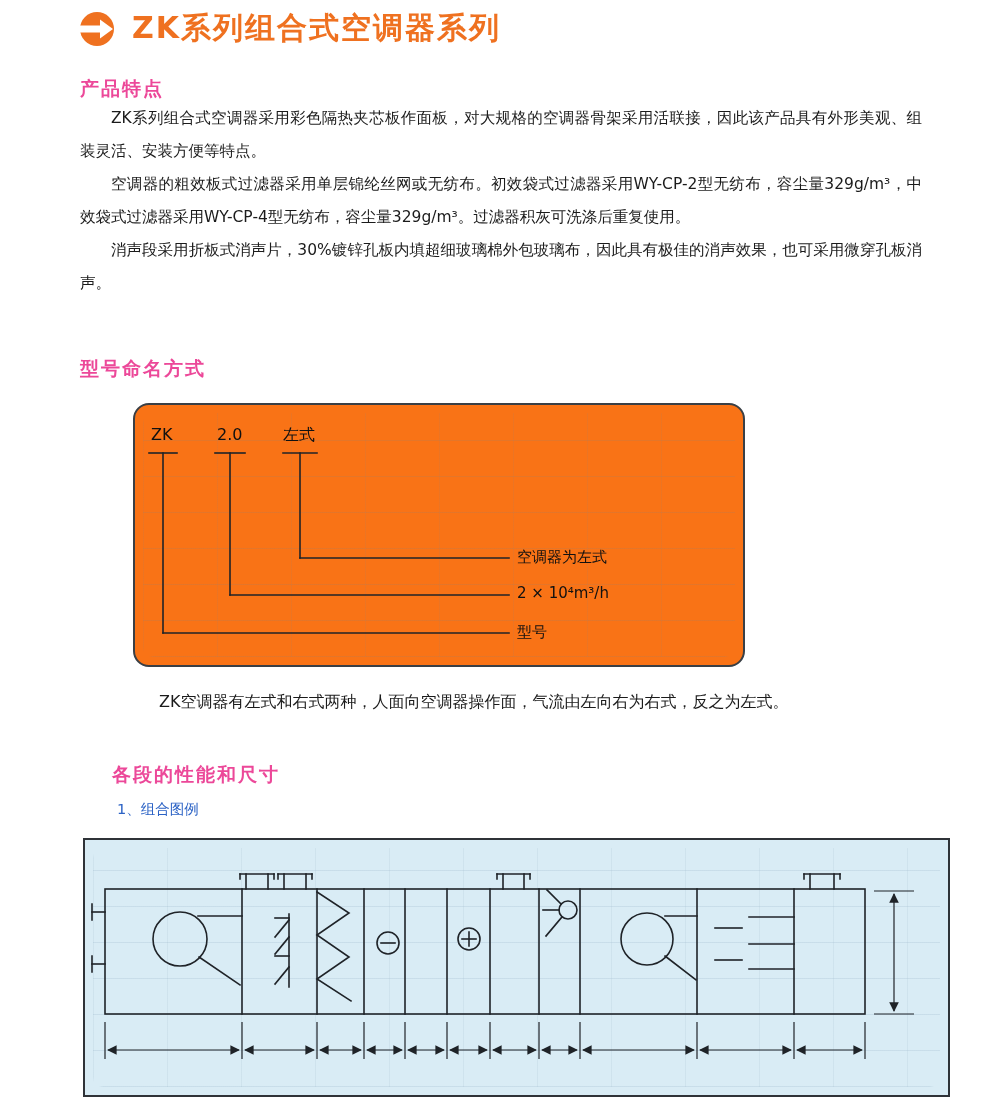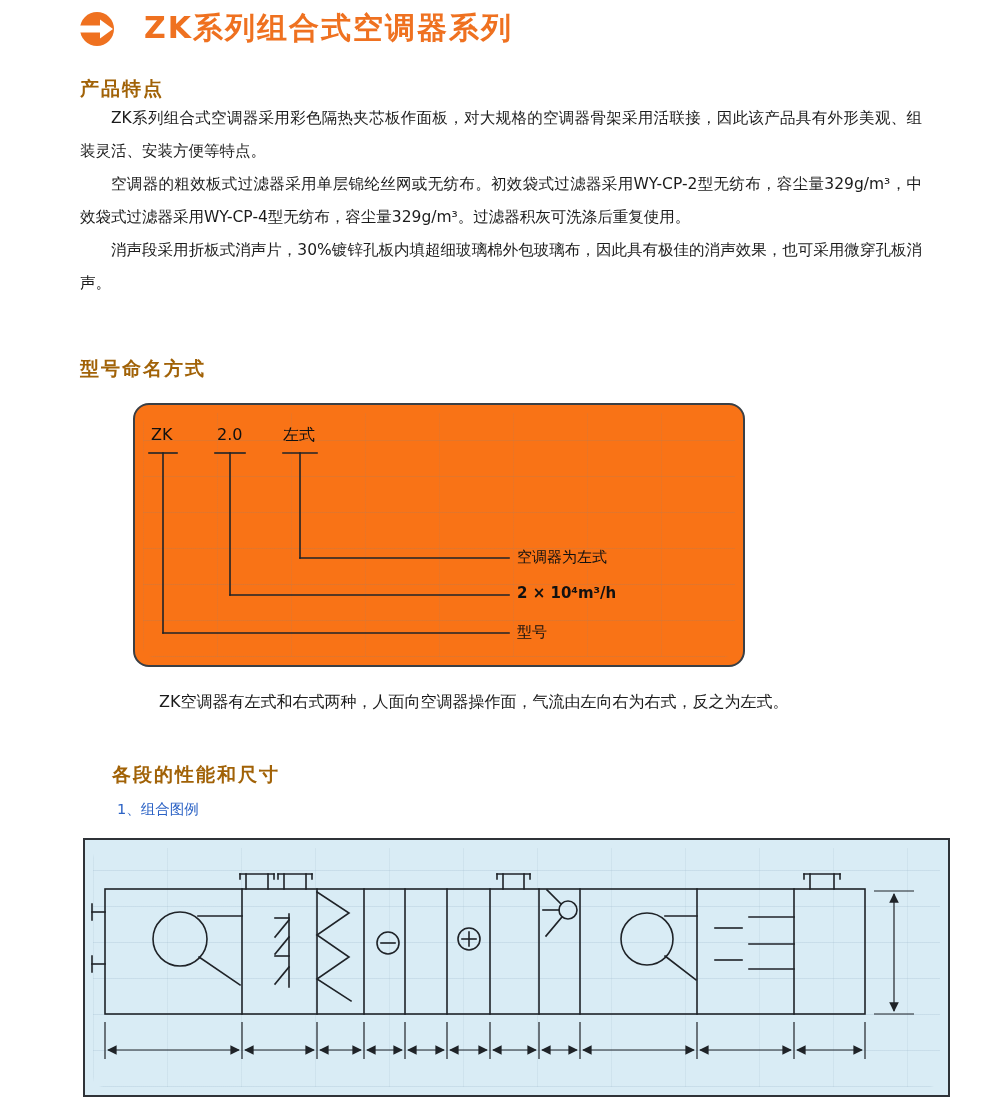--- a/index.html
+++ b/index.html
@@ -2,25 +2,25 @@
 <html><head>
 <meta charset="utf-8">
 <style>
   html,body{margin:0;padding:0;}
   body{
     width:994px;height:1103px;position:relative;background:#ffffff;
     font-family:"DejaVu Sans","Liberation Sans",sans-serif;color:#1e1e1e;
     overflow:hidden;
   }
   
-  .title-row{position:absolute;left:78px;top:8px;display:flex;align-items:center;gap:28px;}
+  .title-row{position:absolute;left:78px;top:8px;display:flex;align-items:center;gap:16px;}
   .title-icon{width:38px;height:38px;flex:0 0 auto;}
   .title-text{font-size:30px;font-weight:bold;color:#ef7120;letter-spacing:2px;}
   
-  .sec-heading{font-size:19px;font-weight:bold;color:#a16207;letter-spacing:2px;margin:0;}
+  .sec-heading{font-size:19px;font-weight:bold;color:#ec4899;letter-spacing:2px;margin:0;}
   
   .features{position:absolute;left:80px;top:76px;width:842px;}
   .para{font-size:15.5px;line-height:33px;text-align:justify;text-indent:2em;margin:0;color:#1b1b1b;}
   
   .naming-heading{position:absolute;left:80px;top:356px;}
   .naming-box{
     position:absolute;left:133px;top:403px;width:612px;height:264px;
     background:#f97316;border:2px solid #3a3f45;border-radius:16px;box-sizing:border-box;
   }
   .ghost::before{
@@ -28,21 +28,21 @@
     background:
       repeating-linear-gradient(0deg, rgba(105,140,165,0.14) 0 1px, transparent 1px 36px),
       repeating-linear-gradient(90deg, rgba(105,140,165,0.09) 0 1px, transparent 1px 74px);
   }
   .code-part{position:absolute;top:20px;font-size:16px;color:#111;}
   .code-zk{left:16px;}
   .code-cap{left:82px;}
   .code-side{left:148px;}
   .callout{position:absolute;font-size:15px;color:#111;white-space:nowrap;}
   .callout-0{left:382px;top:143px;}
-  .callout-1{left:382px;top:179px;font-weight:bold;}
+  .callout-1{left:382px;top:179px;}
   .callout-2{left:382px;top:218px;}
   .naming-svg{position:absolute;left:0;top:0;}
   .notes{position:absolute;left:125px;top:686px;width:730px;font-size:16px;line-height:32px;color:#1b1b1b;margin-left:34px;}
   .notes div{margin:0;}
   
   .perf-heading{position:absolute;left:84px;top:762px;margin-left:28px;}
   .perf-sub{position:absolute;left:117px;top:800px;font-size:14.5px;color:#2b62c5;}
   
   .figure-box{
     position:absolute;left:83px;top:838px;width:867px;height:259px;

